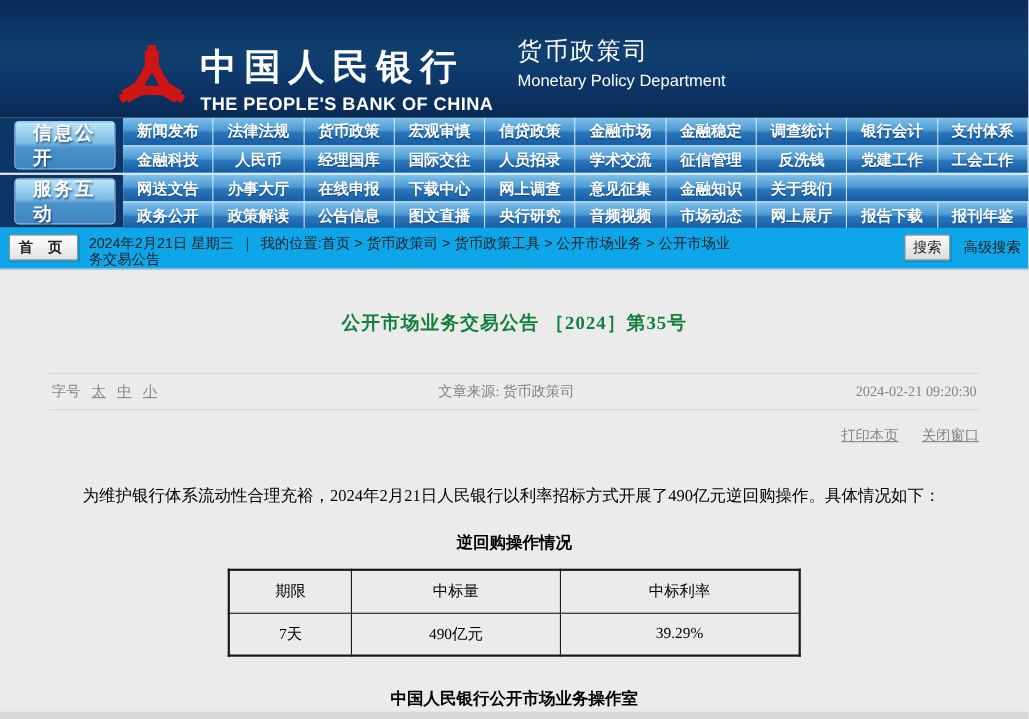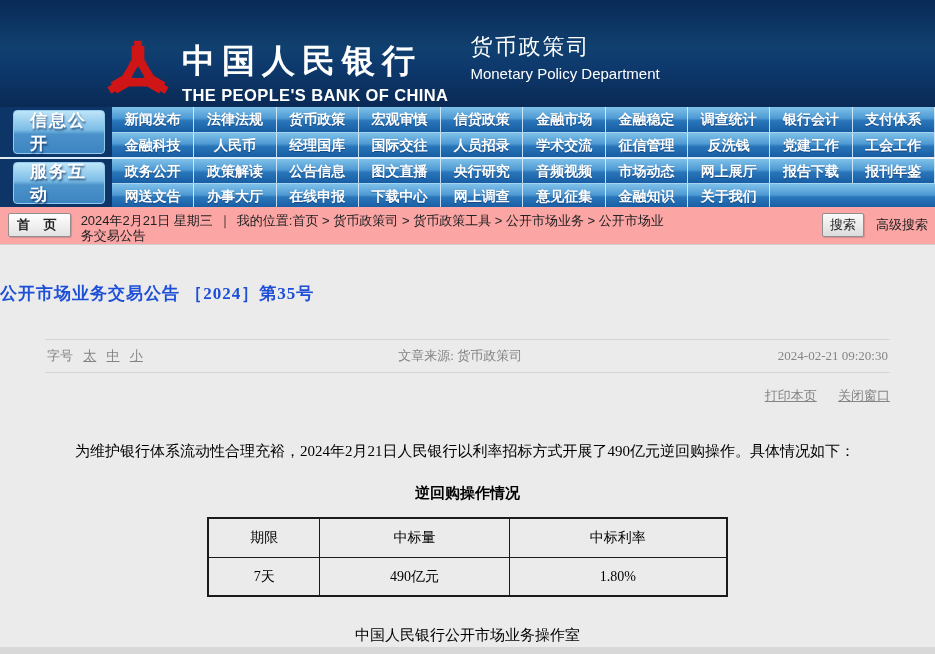--- a/index.html
+++ b/index.html
@@ -66,21 +66,21 @@
     font-size: 14px; font-weight: bold;
     line-height: 24px;
     border-right: 1px solid rgba(225,243,255,.85);
     text-shadow: 0 1px 1px rgba(0,20,60,.4);
     white-space: nowrap;
     cursor: pointer;
   }
   
   .crumbbar {
     height: 38px;
-    background: #fca5a5;
+    background: #0ea5e9;
     border-bottom: 1px solid #cfcfcf;
     position: relative;
     display: flex;
     align-items: flex-start;
     padding: 4px 0 0 8px;
   }
   .home-btn {
     margin-top: 2px;
     padding: 2px 8px;
     font-size: 13px; font-weight: bold; letter-spacing: 5px;
@@ -129,23 +129,24 @@
     white-space: nowrap;
   }
   .adv-search { margin-left: 12px; font-size: 13px; color: #222; cursor: pointer; white-space: nowrap; }
   
   .content {
     font-family: "Liberation Serif", "DejaVu Serif", serif;
     color: #000;
   }
   .article-title {
     margin-top: 37px;
+    text-align: center;
     font-size: 17px;
     font-weight: bold;
-    color: #1d4ed8;
+    color: #15803d;
     letter-spacing: 1px;
   }
   .meta-row {
     margin: 34px 45px 0 45px;
     border-top: 1px solid #d6d6d6;
     border-bottom: 1px solid #d6d6d6;
     padding: 7px 2px;
     display: flex;
     justify-content: space-between;
     align-items: center;
@@ -180,21 +181,21 @@
     border: 2px solid #1a1a1a;
     padding-left: 24px;
   }
   table.optable th, table.optable td {
     border: 1px solid #1a1a1a;
     height: 39px;
     text-align: center;
     font-size: 14px;
     font-weight: normal;
   }
-  .signature { margin-top: 29px; text-align: center; font-size: 15px; }
+  .signature { margin-top: 29px; text-align: center; font-size: 15px; font-weight: bold; }
   .bottom-strip {
     position: absolute; left: 0; bottom: 0;
     width: 100%; height: 7px;
     background: #d8d8d8;
   }
 </style>
 </head>
 <body>
 
 <div class="header">
@@ -256,40 +257,40 @@
           <span class="nav-item">工会工作</span>
         </div>
     </div>
   </div>
   <div class="nav-group">
     <div class="nav-label-cell">
       <div class="nav-label-btn">服务互动</div>
     </div>
     <div class="nav-rows">
       <div class="nav-row">
+          <span class="nav-item">网送文告</span>
+          <span class="nav-item">办事大厅</span>
+          <span class="nav-item">在线申报</span>
+          <span class="nav-item">下载中心</span>
+          <span class="nav-item">网上调查</span>
+          <span class="nav-item">意见征集</span>
+          <span class="nav-item">金融知识</span>
+          <span class="nav-item">关于我们</span>
+        </div>
+      <div class="nav-row">
           <span class="nav-item">政务公开</span>
           <span class="nav-item">政策解读</span>
           <span class="nav-item">公告信息</span>
           <span class="nav-item">图文直播</span>
           <span class="nav-item">央行研究</span>
           <span class="nav-item">音频视频</span>
           <span class="nav-item">市场动态</span>
           <span class="nav-item">网上展厅</span>
           <span class="nav-item">报告下载</span>
           <span class="nav-item">报刊年鉴</span>
-        </div>
-      <div class="nav-row">
-          <span class="nav-item">网送文告</span>
-          <span class="nav-item">办事大厅</span>
-          <span class="nav-item">在线申报</span>
-          <span class="nav-item">下载中心</span>
-          <span class="nav-item">网上调查</span>
-          <span class="nav-item">意见征集</span>
-          <span class="nav-item">金融知识</span>
-          <span class="nav-item">关于我们</span>
         </div>
     </div>
   </div>
 </div>
 
 <div class="crumbbar">
   <button class="home-btn">首 页</button>
   <div class="crumb-text">
     <span>2024年2月21日 星期三</span>
     <span class="crumb-sep">｜</span>
@@ -329,21 +330,21 @@
         <tr>
           <th>期限</th>
           <th>中标量</th>
           <th>中标利率</th>
         </tr>
       </thead>
       <tbody>
         <tr>
           <td>7天</td>
           <td>490亿元</td>
-          <td>1.80%</td>
+          <td>39.29%</td>
         </tr>
       </tbody>
     </table>
 
   <div class="signature">中国人民银行公开市场业务操作室</div>
 
 </div>
 
 <div class="bottom-strip"></div>
 

